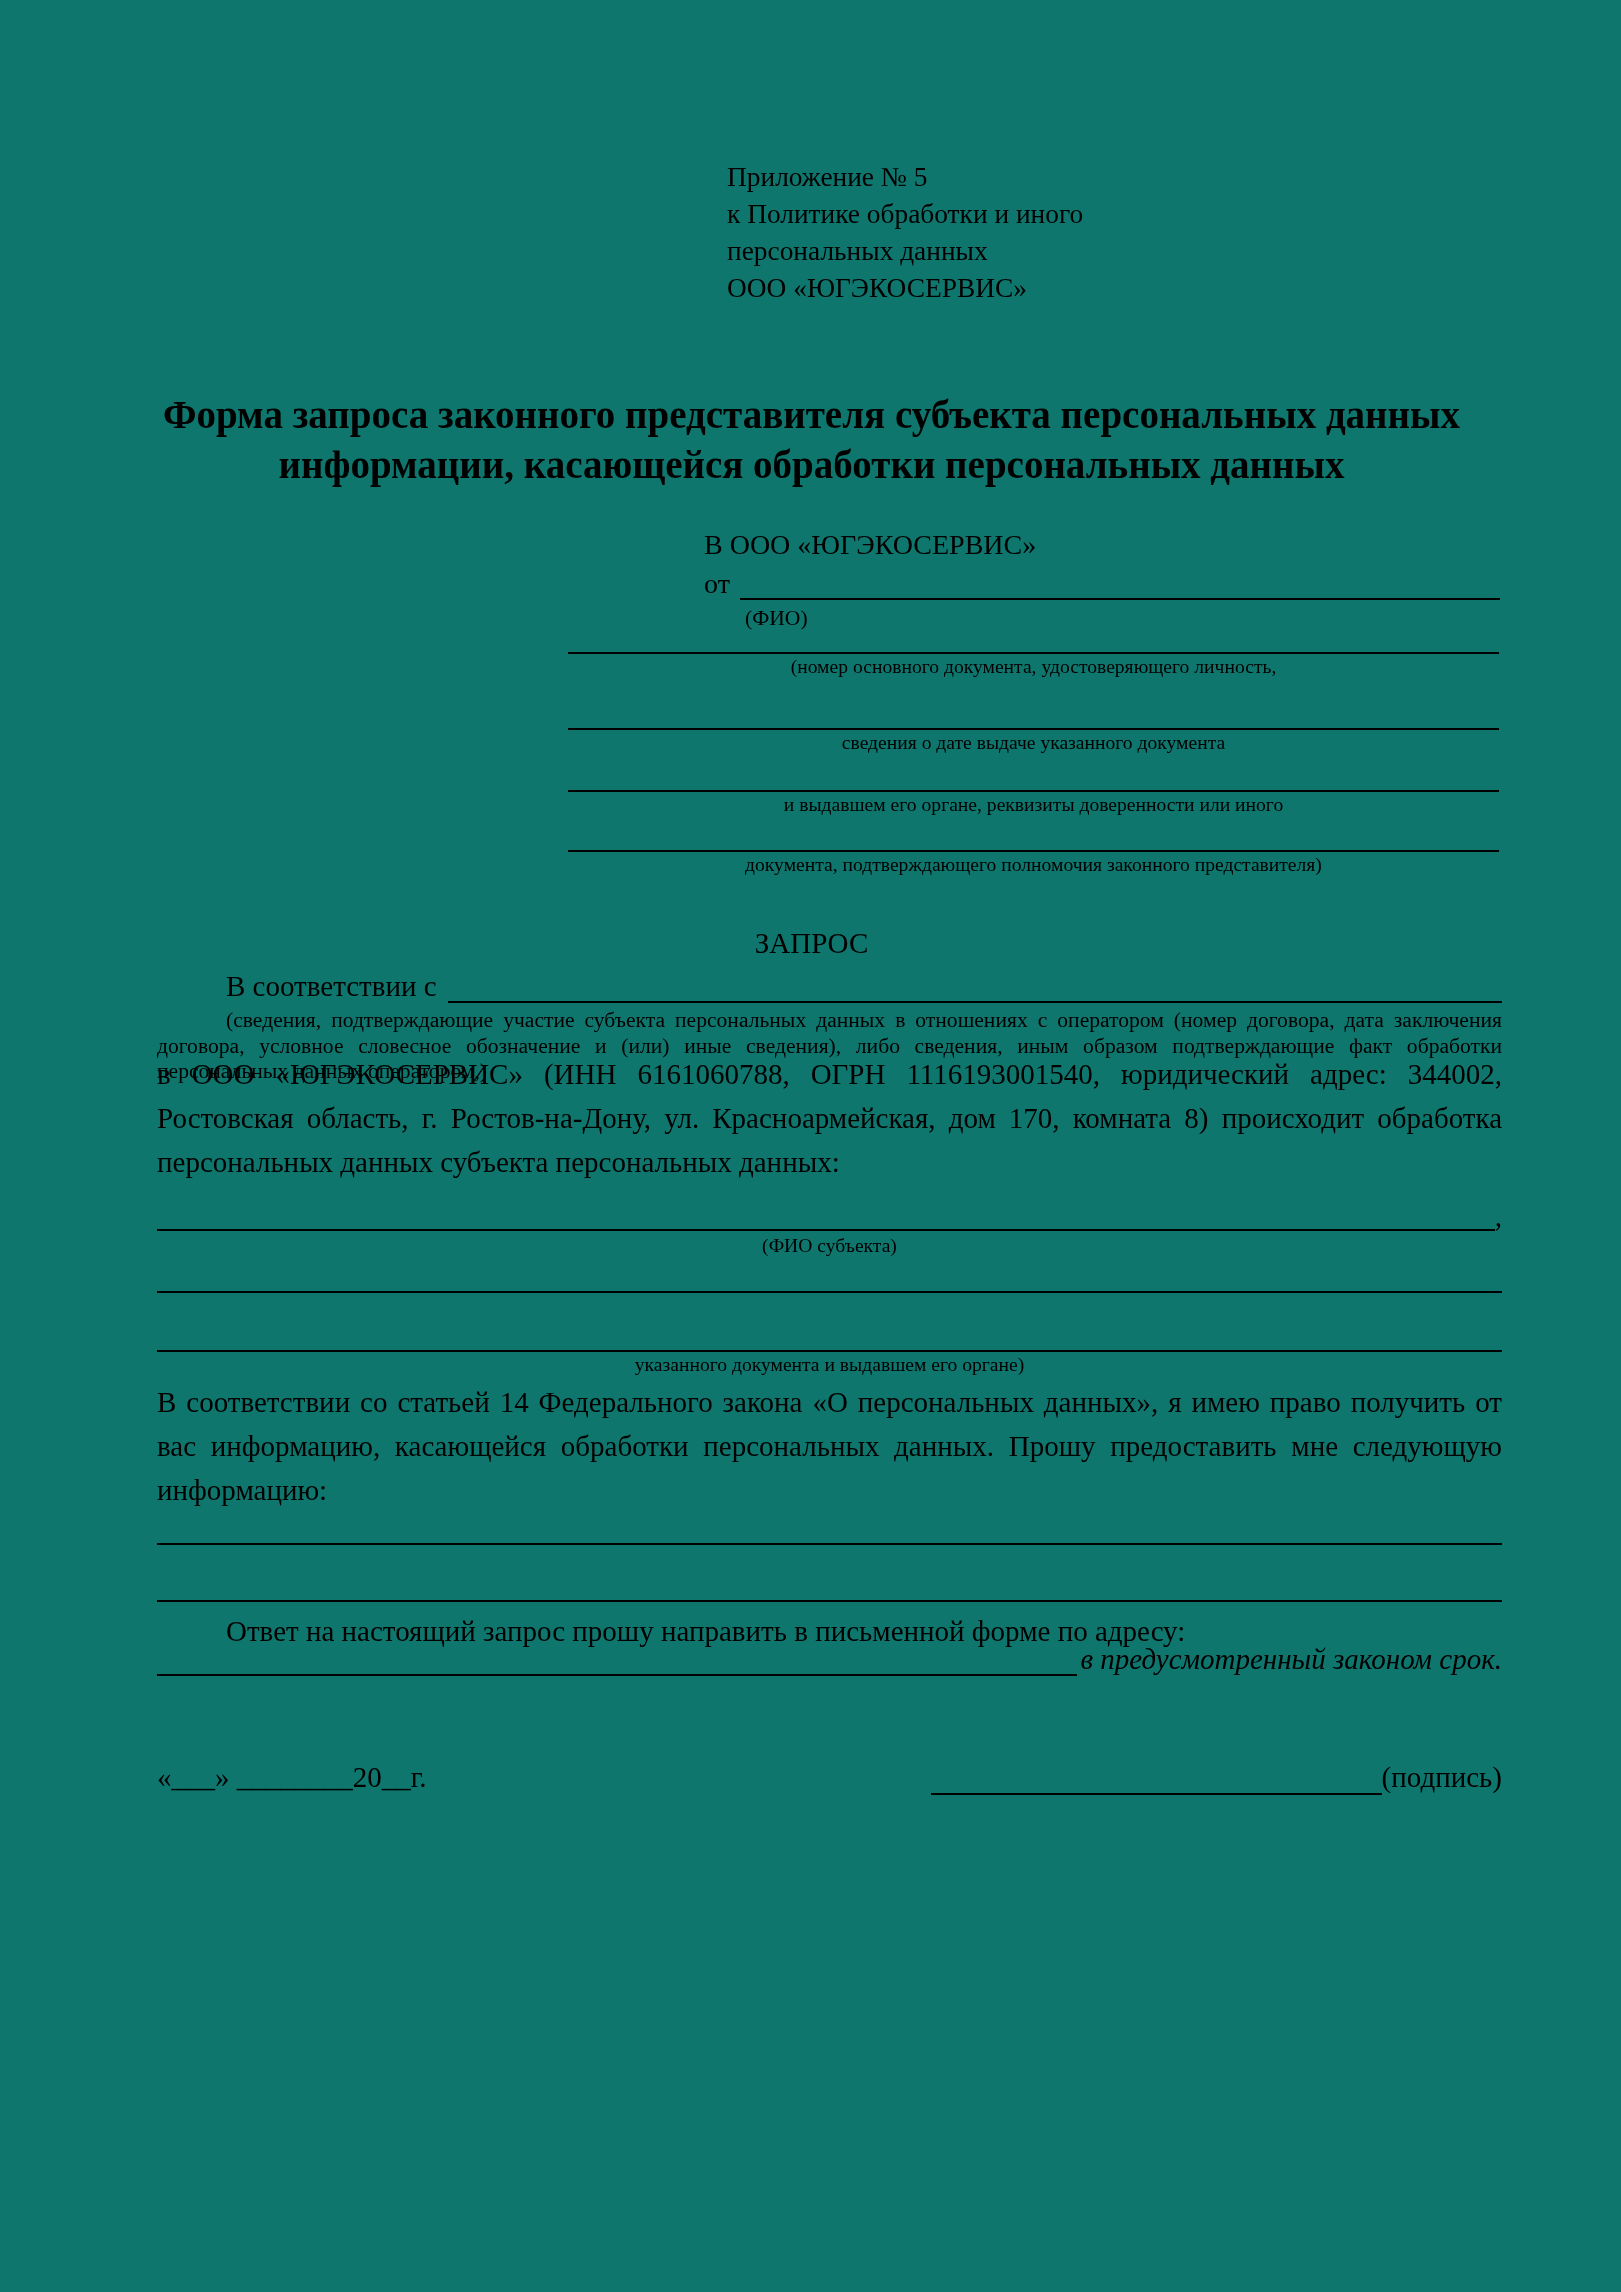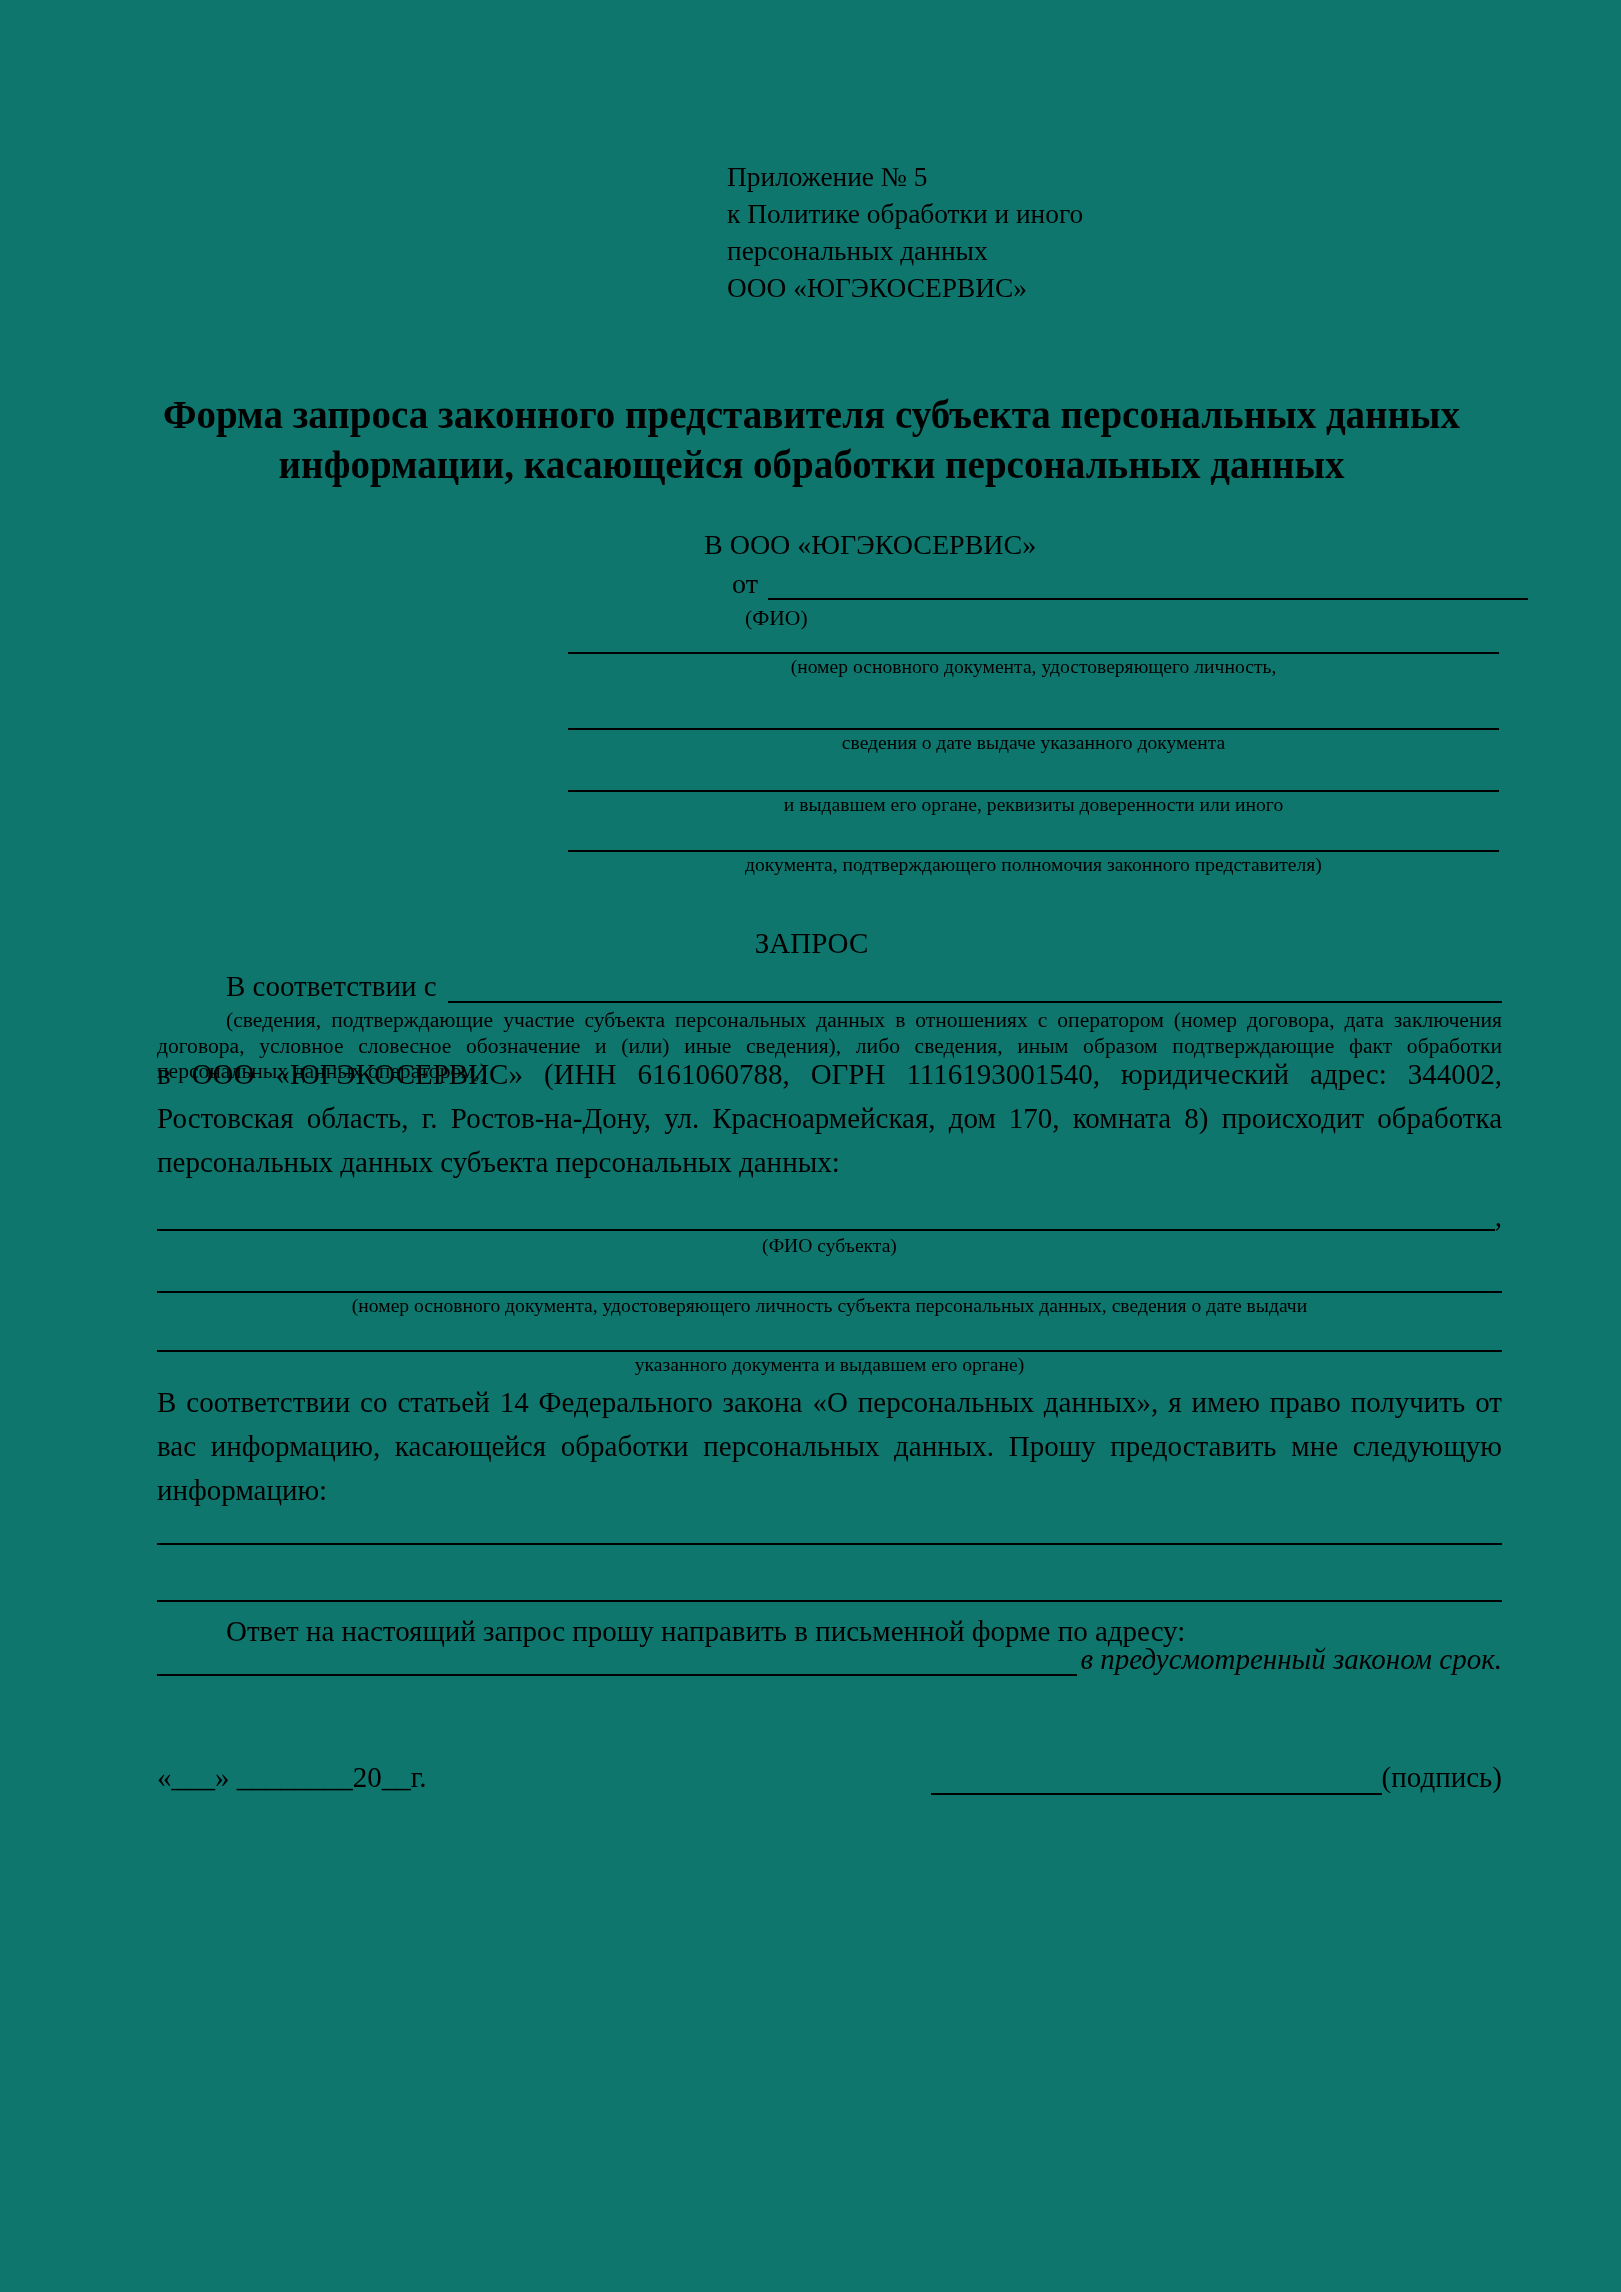--- a/index.html
+++ b/index.html
@@ -19,21 +19,21 @@
   .appendix-header { left: 727px; top: 159px; font-size: 27.4px; line-height: 37px; }
 
   
   .form-title {
     left: 139px; top: 390px; width: 1345px;
     font-size: 39px; font-weight: bold; text-align: center; line-height: 50px;
   }
 
   
   .addressee-to { left: 704px; top: 529px; font-size: 28px; }
-  .from-row { left: 732px; top: 567px; width: 796px; display: flex; align-items: flex-end; font-size: 28px; }
+  .from-row { left: 704px; top: 567px; width: 796px; display: flex; align-items: flex-end; font-size: 28px; }
   .from-row .label { padding-right: 9.8px; line-height: 33px; }
   .fill { border-bottom: 2.9px solid #000; }
   .from-row .fill { flex: 1; height: 29px; }
   .fio-caption { left: 745px; top: 606px; width: 755px; text-align: left; font-size: 21.6px; }
 
   
   .linepair { left: 568px; width: 931px; }
   .linepair .blank { height: 27.4px; border-bottom: 2.9px solid #000; }
   .linepair .cap { font-size: 19.6px; line-height: 25.5px; text-align: center; }
 
@@ -128,21 +128,20 @@
   <div class="abs wide para operator-para">в  ООО «ЮГЭКОСЕРВИС» (ИНН 6161060788, ОГРН 1116193001540, юридический адрес: 344002, Ростовская область, г. Ростов-на-Дону, ул. Красноармейская, дом 170, комната 8) происходит  обработка персональных данных субъекта персональных данных:</div>
 
   <div class="abs wide comma-row">
     <span class="fill"></span>
     <span class="comma">,</span>
   </div>
   <div class="abs wide smallcap subject-fio-cap">(ФИО субъекта)</div>
 
   <div class="abs wide subject-pair-2">
     <div class="blank"></div>
-    <div class="cap">(номер основного документа, удостоверяющего личность субъекта персональных данных, сведения о дате выдачи</div>
   </div>
   <div class="abs wide subject-pair-3">
     <div class="blank"></div>
     <div class="cap">указанного документа и выдавшем его органе)</div>
   </div>
 
   <div class="abs wide para law-para">В соответствии со статьей 14 Федерального закона «О персональных данных», я имею право получить от вас информацию, касающейся обработки персональных данных. Прошу предоставить мне следующую информацию:</div>
 
   <div class="abs wide blankline blankline-1"></div>
   <div class="abs wide blankline blankline-2"></div>

